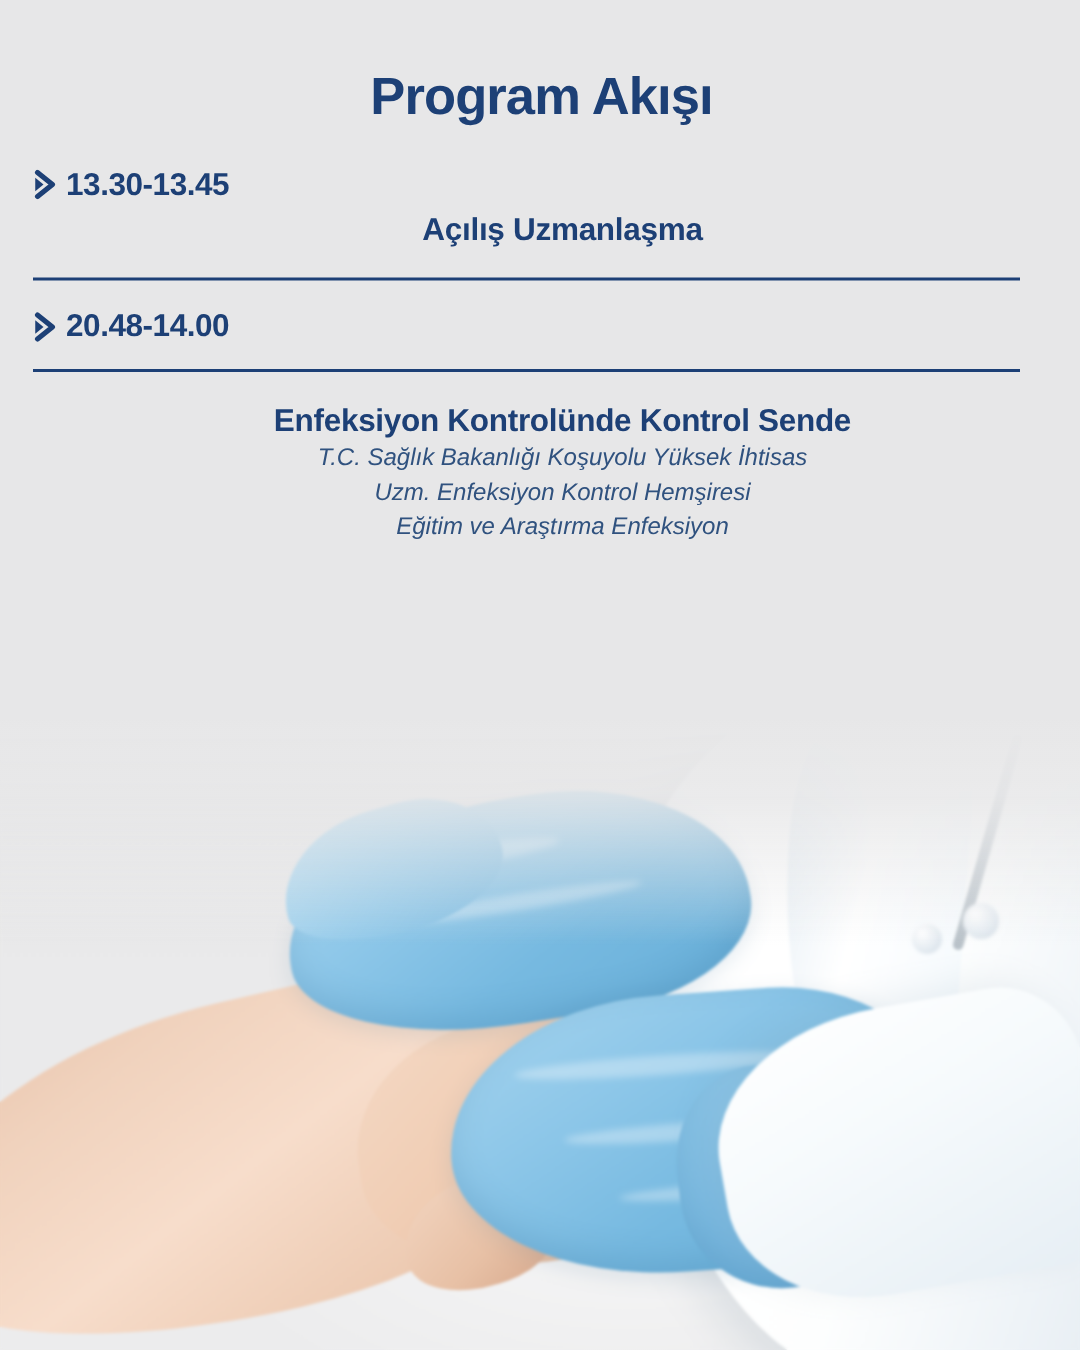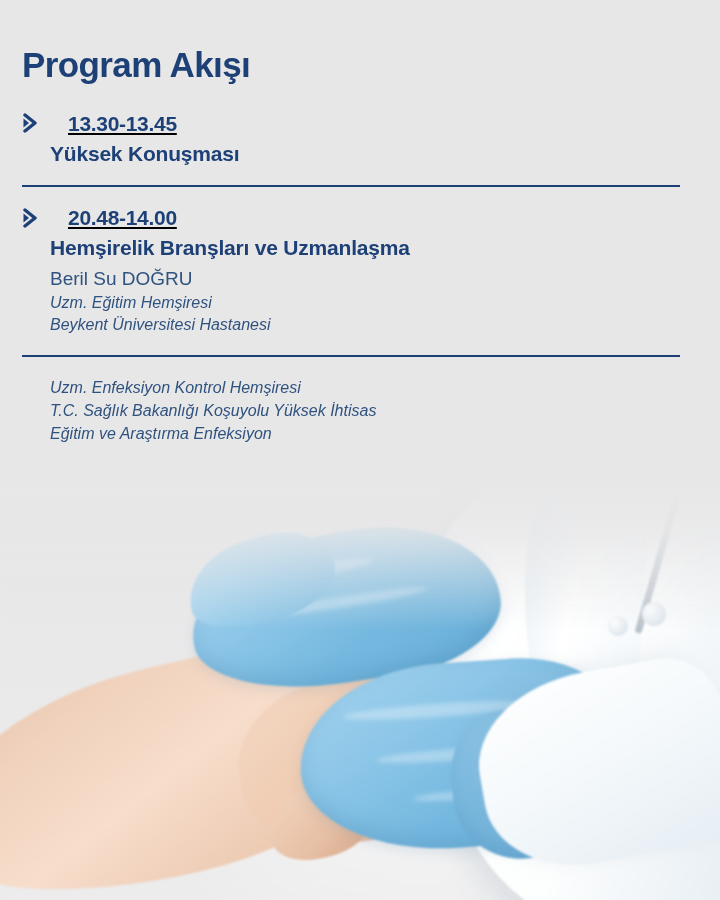--- a/index.html
+++ b/index.html
@@ -187,39 +187,39 @@
     height: 150px;
     background: linear-gradient(180deg, #e7e7e8 0%, rgba(231,231,232,.85) 34%, rgba(231,231,232,0) 100%);
     pointer-events: none;
   }
 
   
   .content {
     position: relative;
     z-index: 2;
     padding: 46px 20px 0 22px;
+    text-align: center;
   }
 
   .page-title {
     font-size: 35px;
     font-weight: 700;
     letter-spacing: -0.6px;
     color: #1d4076;
     line-height: 1.1;
   }
 
   .schedule { margin-top: 28px; }
 
   .session { position: relative; }
 
   .session-head {
     display: flex;
     align-items: center;
-    gap: 28px;
-    text-decoration: underline;
+    gap: 4px;
   }
 
   .chev {
     flex: 0 0 auto;
     width: 18px;
     height: 20px;
     display: block;
   }
 
   .session-time {
@@ -311,45 +311,40 @@
 
     <div class="session s1">
       <div class="session-head">
         <svg class="chev" viewBox="0 0 18 20">
           <path d="M3 2 L13 10 L3 18" fill="none" stroke="#1d4076" stroke-width="3.4" stroke-linecap="round" stroke-linejoin="round"></path>
           <path d="M1.5 5.5 L7 10 L1.5 14.5 Z" fill="#1d4076"></path>
         </svg>
         <span class="session-time">13.30-13.45</span>
       </div>
       <div class="session-body">
-        <div class="session-topic">Yüksek Konuşması</div>
+        <div class="session-topic">Açılış Uzmanlaşma</div>
       </div>
       <div class="divider"></div>
     </div>
 
     <div class="session">
       <div class="session-head">
         <svg class="chev" viewBox="0 0 18 20">
           <path d="M3 2 L13 10 L3 18" fill="none" stroke="#1d4076" stroke-width="3.4" stroke-linecap="round" stroke-linejoin="round"></path>
           <path d="M1.5 5.5 L7 10 L1.5 14.5 Z" fill="#1d4076"></path>
         </svg>
         <span class="session-time">20.48-14.00</span>
       </div>
-      <div class="session-body">
-        <div class="session-topic">Hemşirelik Branşları ve Uzmanlaşma</div>
-        <div class="speaker-name">Beril Su DOĞRU</div>
-        <div class="speaker-affil">Uzm. Eğitim Hemşiresi</div>
-        <div class="speaker-affil">Beykent Üniversitesi Hastanesi</div>
-      </div>
       <div class="divider"></div>
     </div>
 
     <div class="session">
       <div class="session-body">
+        <div class="session-topic">Enfeksiyon Kontrolünde Kontrol Sende</div>
+        <div class="speaker-affil">T.C. Sağlık Bakanlığı Koşuyolu Yüksek İhtisas</div>
         <div class="speaker-affil">Uzm. Enfeksiyon Kontrol Hemşiresi</div>
-        <div class="speaker-affil">T.C. Sağlık Bakanlığı Koşuyolu Yüksek İhtisas</div>
         <div class="speaker-affil">Eğitim ve Araştırma Enfeksiyon</div>
       </div>
 
     </div>
 
   </div>
 </div>
 
 </body></html>

